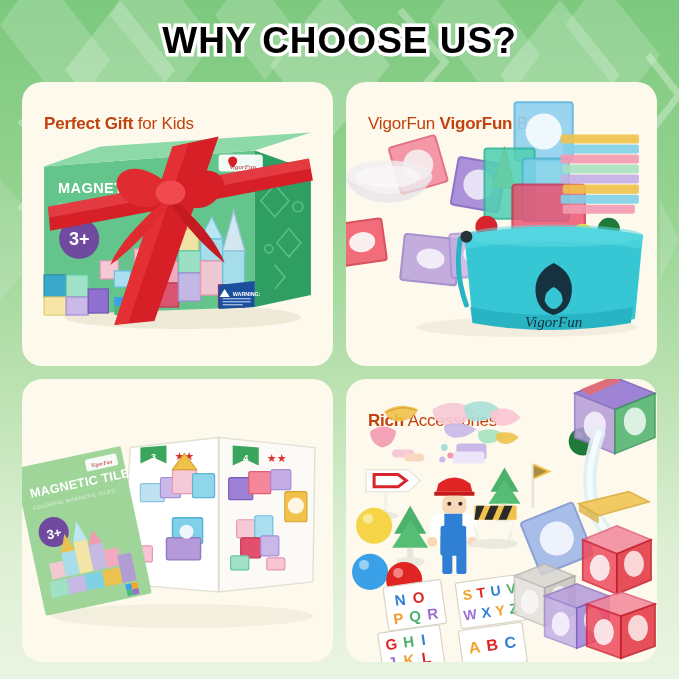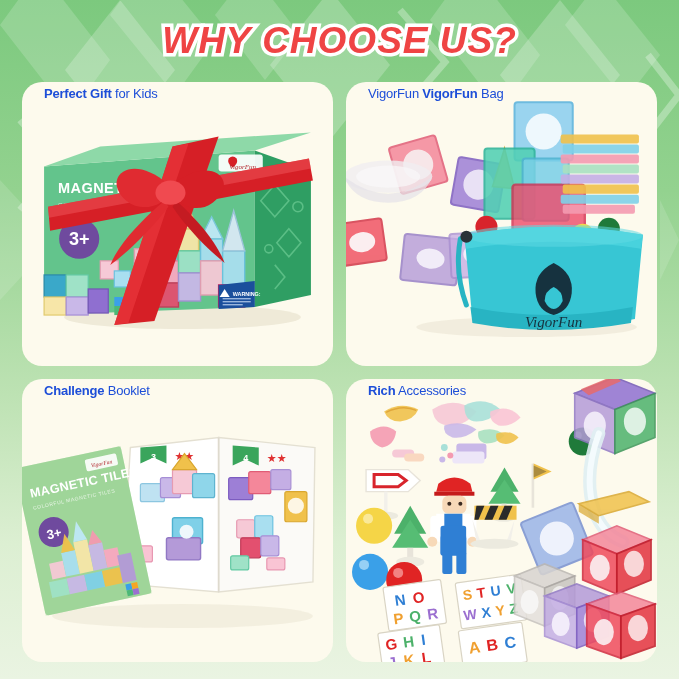--- a/index.html
+++ b/index.html
@@ -12,40 +12,40 @@
   }
   .bg-shapes { position: absolute; inset: 0; overflow: hidden; }
   .bg-shapes svg { width: 100%; height: 100%; display: block; }
 
   
   .header {
     position: absolute; left: 0; top: 0; width: 679px; height: 82px;
     display: flex; align-items: center; justify-content: center;
   }
   .title {
-    font-size: 37px; font-weight: bold; font-style: italic;
-    letter-spacing: 1px; color: #ef4444;
+    font-size: 37px; font-weight: bold; 
+    letter-spacing: 1px; color: #000000;
     -webkit-text-stroke: 7px #ffffff; paint-order: stroke fill;
     text-shadow: 0 2px 0 rgba(255,255,255,.9);
   }
 
   
   .grid {
     position: absolute; left: 22px; top: 82px;
     width: 635px; height: 580px;
     display: grid; grid-template-columns: 1fr 1fr; grid-template-rows: 1fr 1fr;
     gap: 13px;
   }
   .card {
     background: #fdfaed; border-radius: 20px;
     position: relative; overflow: hidden;
   }
   .card-title {
-    position: absolute; left: 22px; top: 4px;
-    font-size: 13px; color: #1d4ed8; letter-spacing: -.2px; white-space: nowrap;
+    position: absolute; left: 22px; top: 32px;
+    font-size: 17px; color: #c2410c; letter-spacing: -.2px; white-space: nowrap;
   }
   .card-title b { font-weight: bold; }
   .card-title span { font-weight: normal; }
   .art { position: absolute; inset: 0; }
   .art svg { width: 100%; height: 100%; display: block; }
 </style>
 </head>
 <body>
 
 <div class="bg-shapes">
@@ -255,23 +255,20 @@
             <path d="M207 174 q20 10 18 30 q-2 18 -18 22 q-16 -4 -18 -22 q-2 -20 18 -30 z" fill="#16323f"></path>
             <path d="M207 198 q9 4 9 14 q-4 8 -9 8 q-5 0 -9 -8 q0 -10 9 -14 z" fill="#37c6d4"></path>
             <text x="207" y="238" text-anchor="middle" font-family="Liberation Serif, serif" font-size="15" font-style="italic" fill="#16323f">VigorFun</text>
           </g>
         </g>
       </svg>
     </div>
   </div>
 
   <div class="card">
-    <div class="card-title">
-      <b>Challenge</b><span> Booklet</span>
-    </div>
     <div class="art">
       <svg viewBox="0 0 310 270">
         <ellipse cx="160" cy="230" rx="130" ry="12" fill="#ece7d6" opacity=".6"></ellipse>
 
         <g>
           <path d="M108 62 L196 52 L196 206 L100 198 Z" fill="#ffffff" stroke="#e4e0d2" stroke-width="1.4"></path>
           <path d="M196 52 L292 62 L290 196 L196 206 Z" fill="#fbfaf7" stroke="#e4e0d2" stroke-width="1.4"></path>
           <path d="M196 52 L196 206" stroke="#dedace" stroke-width="1.6"></path>
 
           <g>

